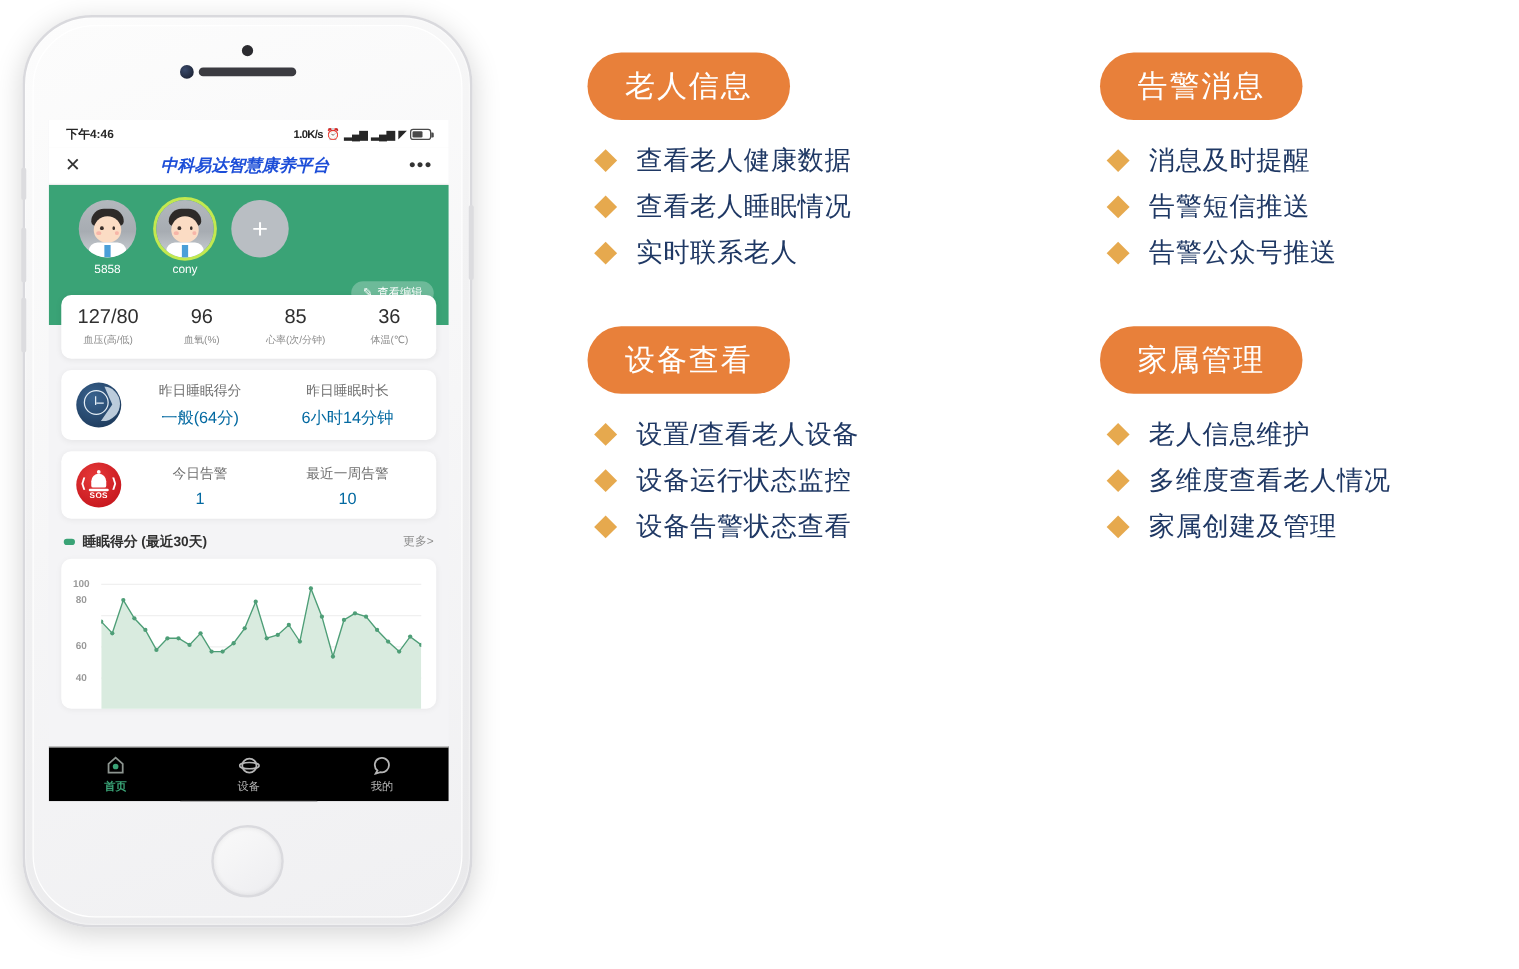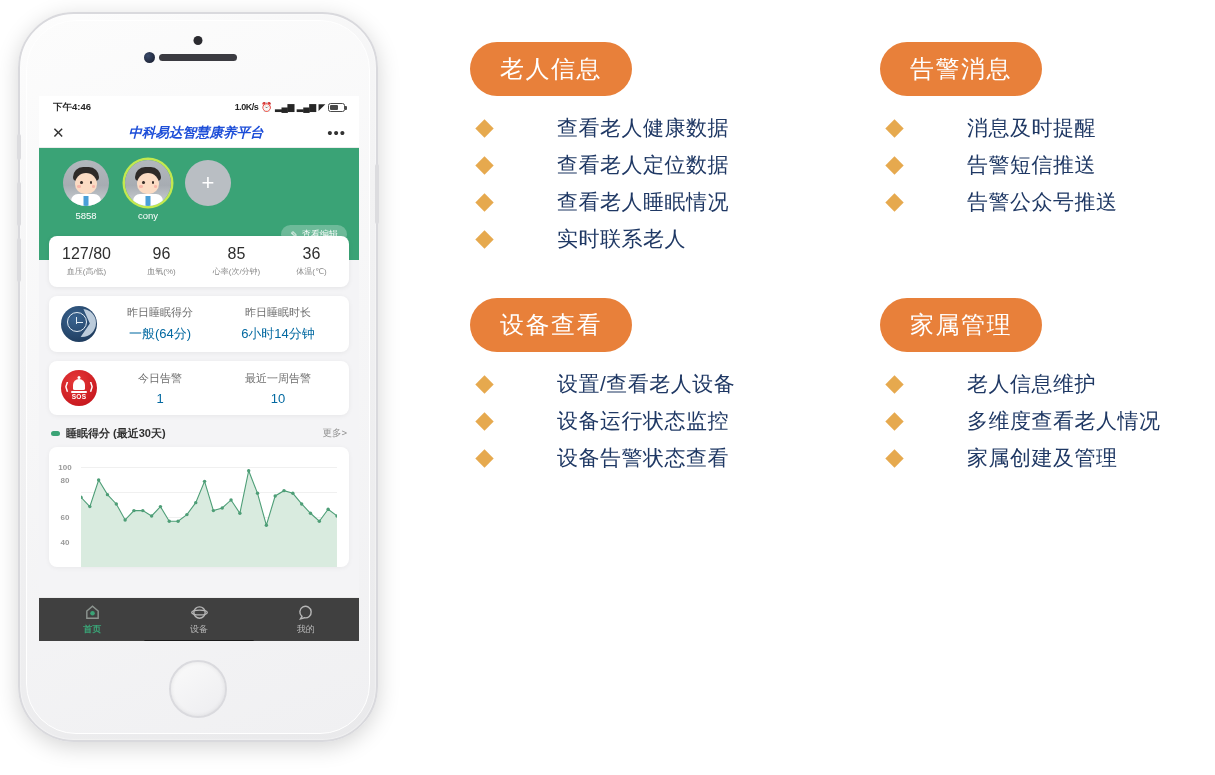--- a/index.html
+++ b/index.html
@@ -223,21 +223,21 @@
   .y-tick{
     position:absolute; left:0; width:24px; text-align:center;
     font-size:8px; color:#9a9a9a; transform:translateY(-50%);font-weight:bold;
   }
   .grid-line{ position:absolute; left:28px; right:4px; height:1px; background:#f0f0f0; }
   #chart-svg{ position:absolute; left:28px; top:0; right:4px; bottom:0; }
 
   
   #tab-bar{
     position:absolute; left:0; right:0; bottom:0; height:44px;
-    background:#404040; border-top:1px solid #ececec;
+    background:#000000; border-top:1px solid #ececec;
     display:flex; align-items:center;
   }
   .tab-item{ flex:1; text-align:center; }
   .tab-icon{ height:17px; display:flex; align-items:center; justify-content:center; }
   .tab-label{ font-size:9px; margin-top:2px; }
   .tab-item.active .tab-label{ color:#3aa376; font-weight:bold; }
   .tab-item .tab-label{ color:#b6b6b6; }
   #home-indicator{
     position:absolute; left:50%; transform:translateX(-50%); bottom:-2px;
     width:110px; height:3.5px; border-radius:2px; background:#1a1a1a;
@@ -258,21 +258,21 @@
   }
   .feature-list{ list-style:none; margin-top:18px; }
   .feature-list li{
     display:flex; align-items:center; gap:18px;
     margin-bottom:9px; padding-left:8px;
   }
   .bullet-diamond{
     width:13px; height:13px; background:#e6a94e;
     transform:rotate(45deg); flex:none;
   }
-  .feature-text{ font-size:21px; color:#1f3864; letter-spacing:.5px;margin-left:48px; }
+  .feature-text{ font-size:21px; color:#1f3864; letter-spacing:.5px; }
 </style>
 </head>
 <body>
 
 <div id="phone-mockup">
   <div id="phone-inner-bezel"></div>
   <div class="side-btn" id="btn-silent"></div>
   <div class="side-btn" id="btn-volup"></div>
   <div class="side-btn" id="btn-voldn"></div>
   <div class="side-btn" id="btn-power"></div>
@@ -494,24 +494,20 @@
 
   <div class="feature-block">
     <div class="feature-pill">老人信息</div>
     <ul class="feature-list">
       <li>
           <span class="bullet-diamond"></span>
           <span class="feature-text">查看老人健康数据</span>
         </li>
       <li>
           <span class="bullet-diamond"></span>
-          <span class="feature-text">查看老人定位数据</span>
-        </li>
-      <li>
-          <span class="bullet-diamond"></span>
           <span class="feature-text">查看老人睡眠情况</span>
         </li>
       <li>
           <span class="bullet-diamond"></span>
           <span class="feature-text">实时联系老人</span>
         </li>
     </ul>
   </div>
 
   <div class="feature-block">

